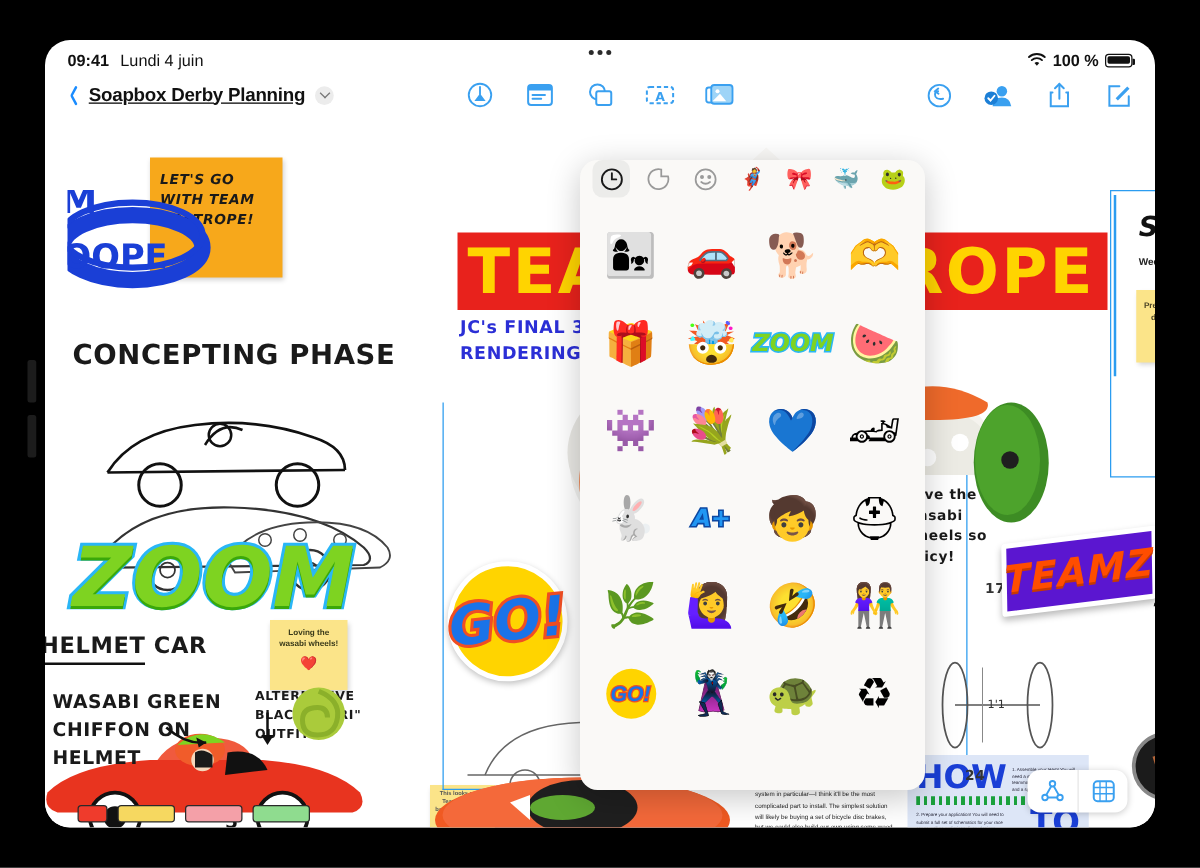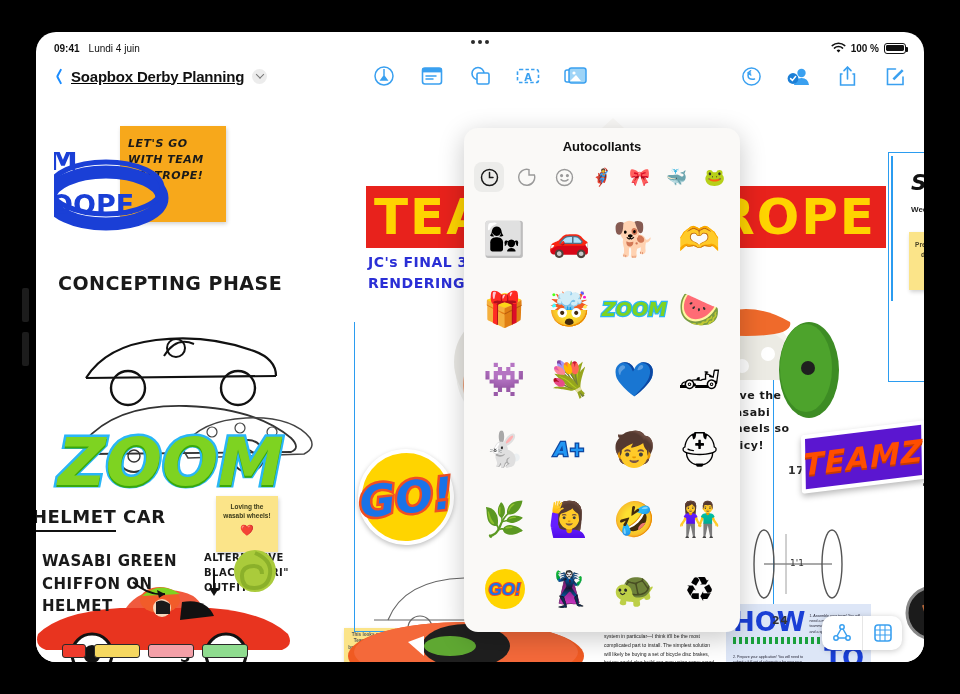--- a/index.html
+++ b/index.html
@@ -21,21 +21,21 @@
   }
   
   .side-btn { position: absolute; left: 22px; background: #1c1c1c; border-radius: 2px; width: 7px; }
   .camera-dots { position: absolute; left: 50%; top: 40px; transform: translateX(-50%); display:flex; gap:3px; }
   .camera-dots i { width: 4px; height: 4px; border-radius: 50%; background: #2b2b2b; display:block; }
 
   
   #statusbar {
     position: absolute; left: 0; top: 0; width: 100%; height: 24px;
     display: flex; align-items: center; padding: 16px 18px;
-    font-size: 10px; font-weight: 600; color: #111; z-index: 40;
+    font-size: 13px; font-weight: 600; color: #111; z-index: 40;
   }
   #statusbar .left { display: flex; gap: 9px; align-items: center; }
   #statusbar .right { margin-left: auto; display: flex; gap: 5px; align-items: center; }
   .batt { width: 22px; height: 11px; border: 1.3px solid #111; border-radius: 3px; position: relative; }
   .batt::after { content:""; position:absolute; right:-3.4px; top:3px; width:2px;height:5px;background:#111;border-radius:0 1px 1px 0;}
   .batt i { position:absolute; inset:1.4px; background:#111; border-radius:1.4px; display:block; }
 
   
   #toolbar {
     position: absolute; left: 0; top: 24px; width: 100%; height: 40px;
@@ -201,21 +201,21 @@
         <ellipse cx="52" cy="46" rx="56" ry="26" fill="none" stroke="#1a3fd6" stroke-width="13"></ellipse>
         <ellipse cx="52" cy="36" rx="56" ry="26" fill="none" stroke="#1a3fd6" stroke-width="5"></ellipse>
         <text x="-6" y="18" font-family="DejaVu Sans, sans-serif" font-weight="700" font-size="30" fill="#1a3fd6">M</text>
         <text x="-4" y="62" font-family="DejaVu Sans, sans-serif" font-weight="700" font-size="27" fill="#1a3fd6">OOPE</text>
       </svg>
 
       <div class="sticky sticky-orange" style="left:84px;top:70px;width:106px;height:96px;padding:10px 8px;">
         <div class="marker-text" style="font-size:11px;line-height:1.45;font-style:italic;">LET'S GO WITH TEAM ZOETROPE!</div>
       </div>
 
-      <div class="marker-text" style="position:absolute;left:22px;top:216px;font-size:19px;z-index:8;">CONCEPTING PHASE</div>
+      <div class="marker-text" style="position:absolute;left:22px;top:216px;font-size:22px;z-index:8;">CONCEPTING PHASE</div>
 
       <svg style="position:absolute;left:40px;top:250px;width:210px;height:110px;z-index:7;" viewBox="0 0 210 110">
         <path d="M10 72 Q30 40 80 34 Q130 28 175 44 Q200 52 200 70" fill="none" stroke="#111" stroke-width="2.2"></path>
         <path d="M10 72 L200 70" fill="none" stroke="#111" stroke-width="2.2"></path>
         <circle cx="52" cy="82" r="17" fill="none" stroke="#111" stroke-width="2.4"></circle>
         <circle cx="162" cy="82" r="17" fill="none" stroke="#111" stroke-width="2.4"></circle>
         <circle cx="100" cy="42" r="9" fill="none" stroke="#111" stroke-width="2"></circle>
         <path d="M88 50 Q100 30 118 38" fill="none" stroke="#111" stroke-width="2"></path>
       </svg>
 
@@ -352,21 +352,21 @@
       </div>
 
       <div style="position:absolute;left:568px;top:576px;width:112px;font-size:5px;line-height:1.75;color:#222;z-index:11;">system in particular—I think it'll be the most complicated part to install. The simplest solution will likely be buying a set of bicycle disc brakes, but we could also build our own using some wood blocks and rigging a pulley system to a pedal. My vote is to buy brakes and spend more time building the chassis.</div>
 
       <div id="howto">
         <div style="display:flex;align-items:flex-start;gap:4px;">
           <div class="big">HOW</div>
           <div class="tiny" style="width:58px;margin-top:4px;">1. Assemble your team! You will need a minimum of three teammates: a driver, an engineer, and a spotter.</div>
         </div>
         <div class="green-rule"></div>
-        <div style="display:flex;align-items:flex-end;gap:4px;">
+        <div style="display:flex;align-items:center;gap:4px;">
           <div class="tiny" style="width:70px;">2. Prepare your application! You will need to submit a full set of schematics for your race car as well as preliminary livery designs.</div>
           <div class="big" style="margin-left:auto;">TO</div>
         </div>
 
       </div>
 
       <div id="right-card">
         <div class="hd">SO</div>
         <div class="wk">Week 1</div>
         <div class="sticky sticky-yellow" style="left:16px;top:76px;width:74px;height:58px;padding:8px 6px;text-align:center;">
@@ -495,21 +495,20 @@
             <path d="M18 11 V18.5 H2.5 V3 H10.5" stroke-linecap="round"></path>
             <path d="M7.5 12.5 L16.8 3.2 L18.6 5 L9.3 14.3 Z" fill="#3aa0f0" stroke="none"></path>
           </svg>
         </div>
       </div>
     </div>
 
     <div id="pop-arrow"></div>
 
     <div id="popover">
-      <div id="pop-title">Autocollants</div>
 
       <div id="pop-tabs">
         <div class="tab sel">
           <svg width="19" height="19" viewBox="0 0 19 19" fill="none" stroke="#1a1a1a" stroke-width="1.5">
             <circle cx="9.5" cy="9.5" r="8"></circle>
               <path d="M9.5 4.6 V9.5 H13" stroke-linecap="round"></path>
           </svg>
         </div>
         <div class="tab">
           <svg width="19" height="19" viewBox="0 0 19 19" fill="none" stroke="#9a9a9a" stroke-width="1.4">

